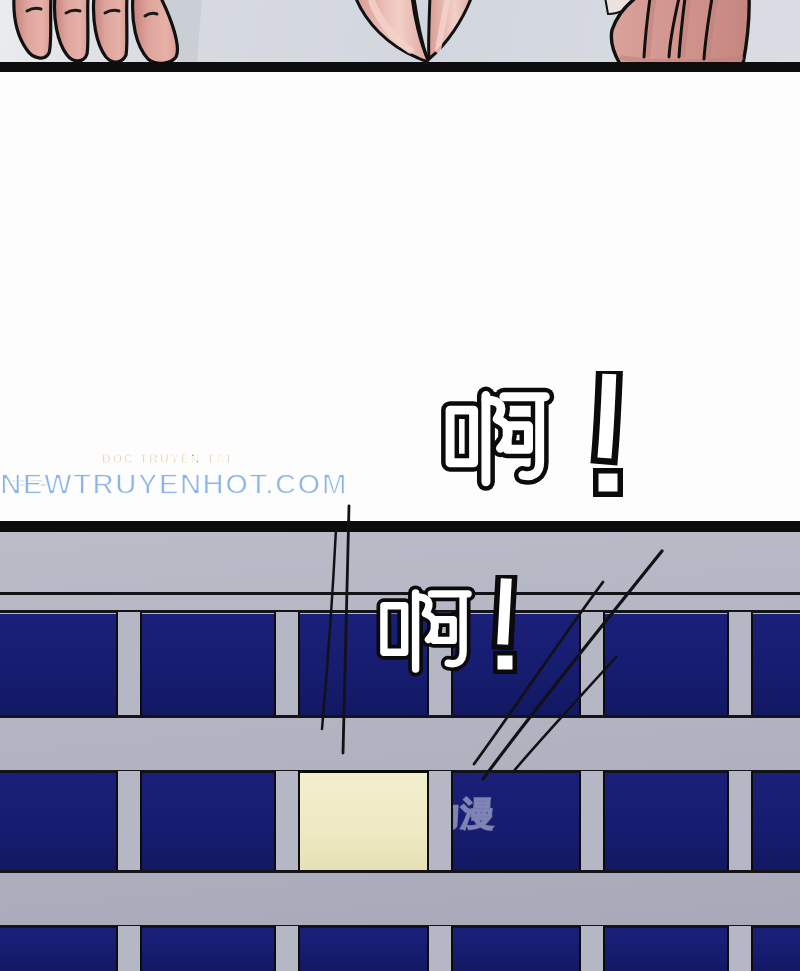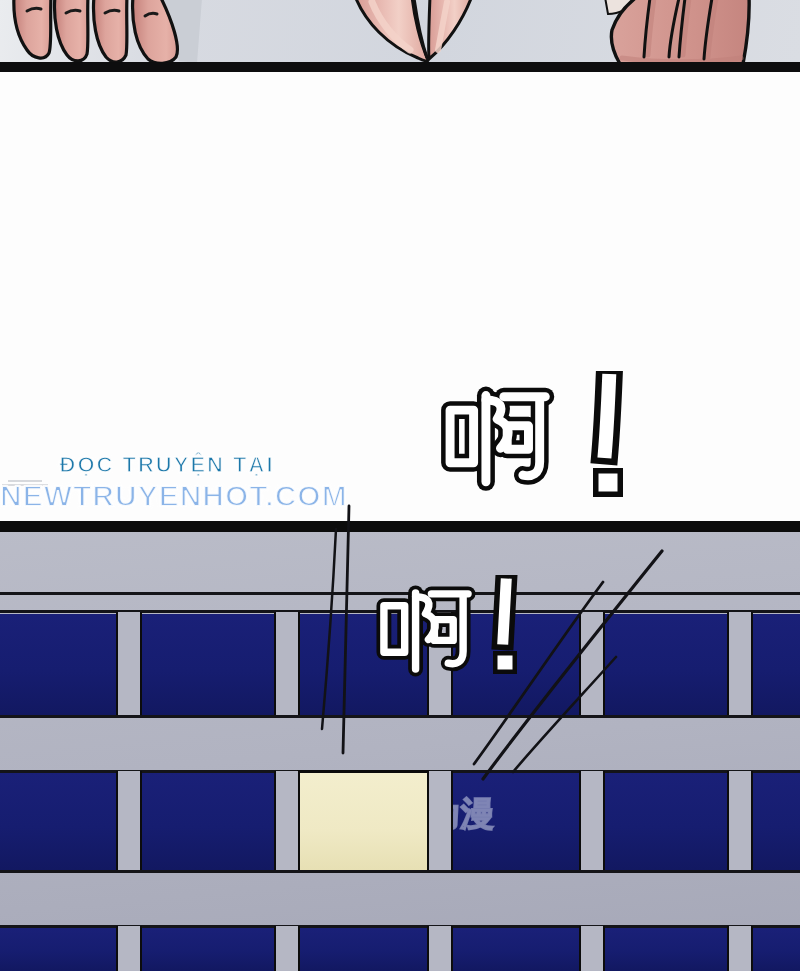--- a/index.html
+++ b/index.html
@@ -11,21 +11,21 @@
   
   .top-panel{
     position:absolute;left:0;top:0;width:800px;height:62px;
     background:linear-gradient(100deg,#eaecef 0%,#d7dae1 22%,#d2d6de 55%,#dadde3 100%);
   }
   .fingers-svg{position:absolute;left:0;top:0;width:800px;height:73px;}
   .panel-bar-1{position:absolute;left:0;top:62px;width:800px;height:9.5px;background:#0d0d0e;}
   
   .site-watermark{position:absolute;left:0;top:452px;width:322px;text-align:center;opacity:.9;pointer-events:none;}
   .site-watermark .wm-line1{
-    font-size:22px;font-weight:700;letter-spacing:2px;color:#0369a1;
+    font-size:12px;font-weight:700;letter-spacing:2px;color:#a16207;
     -webkit-text-stroke:1.5px rgba(255,255,255,.92);
     text-shadow:0 0 2px #fff,0 0 4px #fff;
     padding-left:12px;
   }
   .site-watermark .wm-line2{
     margin-top:1px;font-size:30px;font-weight:800;letter-spacing:1px;color:#7fade6;
     -webkit-text-stroke:2px rgba(255,255,255,.92);
     text-shadow:0 0 2px #fff,0 0 5px #fff;
   }
   .tiny-smudge{position:absolute;left:2px;top:480px;opacity:.65;filter:blur(.4px);}

